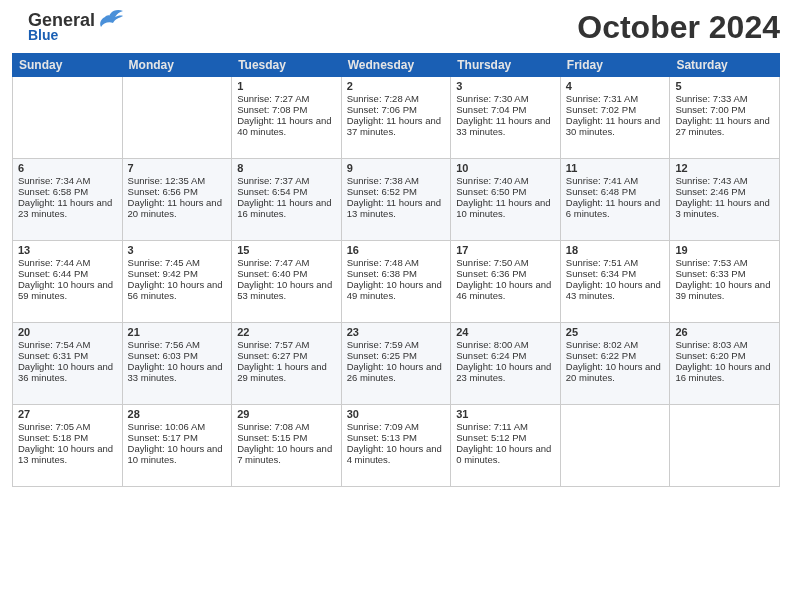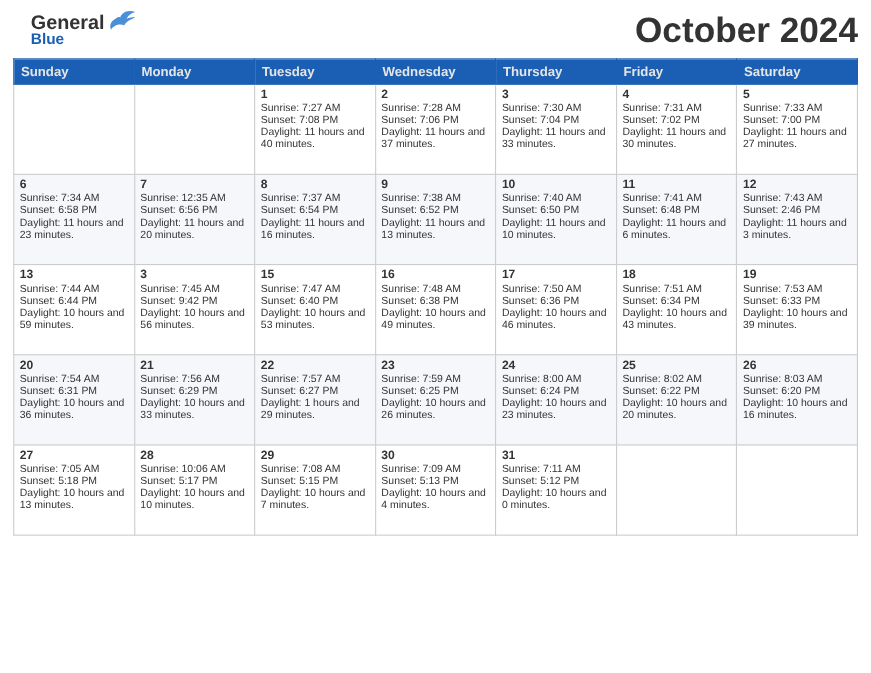--- a/index.html
+++ b/index.html
@@ -245,21 +245,21 @@
         <tr class="row-even">
           <td>
             <span class="day-num">20</span>
             <div>Sunrise: 7:54 AM</div>
             <div>Sunset: 6:31 PM</div>
             <div>Daylight: 10 hours and 36 minutes.</div>
           </td>
           <td>
             <span class="day-num">21</span>
             <div>Sunrise: 7:56 AM</div>
-            <div>Sunset: 6:29 PM</div>
+            <div>Sunset: 6:03 PM</div>
             <div>Daylight: 10 hours and 33 minutes.</div>
           </td>
           <td>
             <span class="day-num">22</span>
             <div>Sunrise: 7:57 AM</div>
             <div>Sunset: 6:27 PM</div>
             <div>Daylight: 1 hours and 29 minutes.</div>
           </td>
           <td>
             <span class="day-num">23</span>

